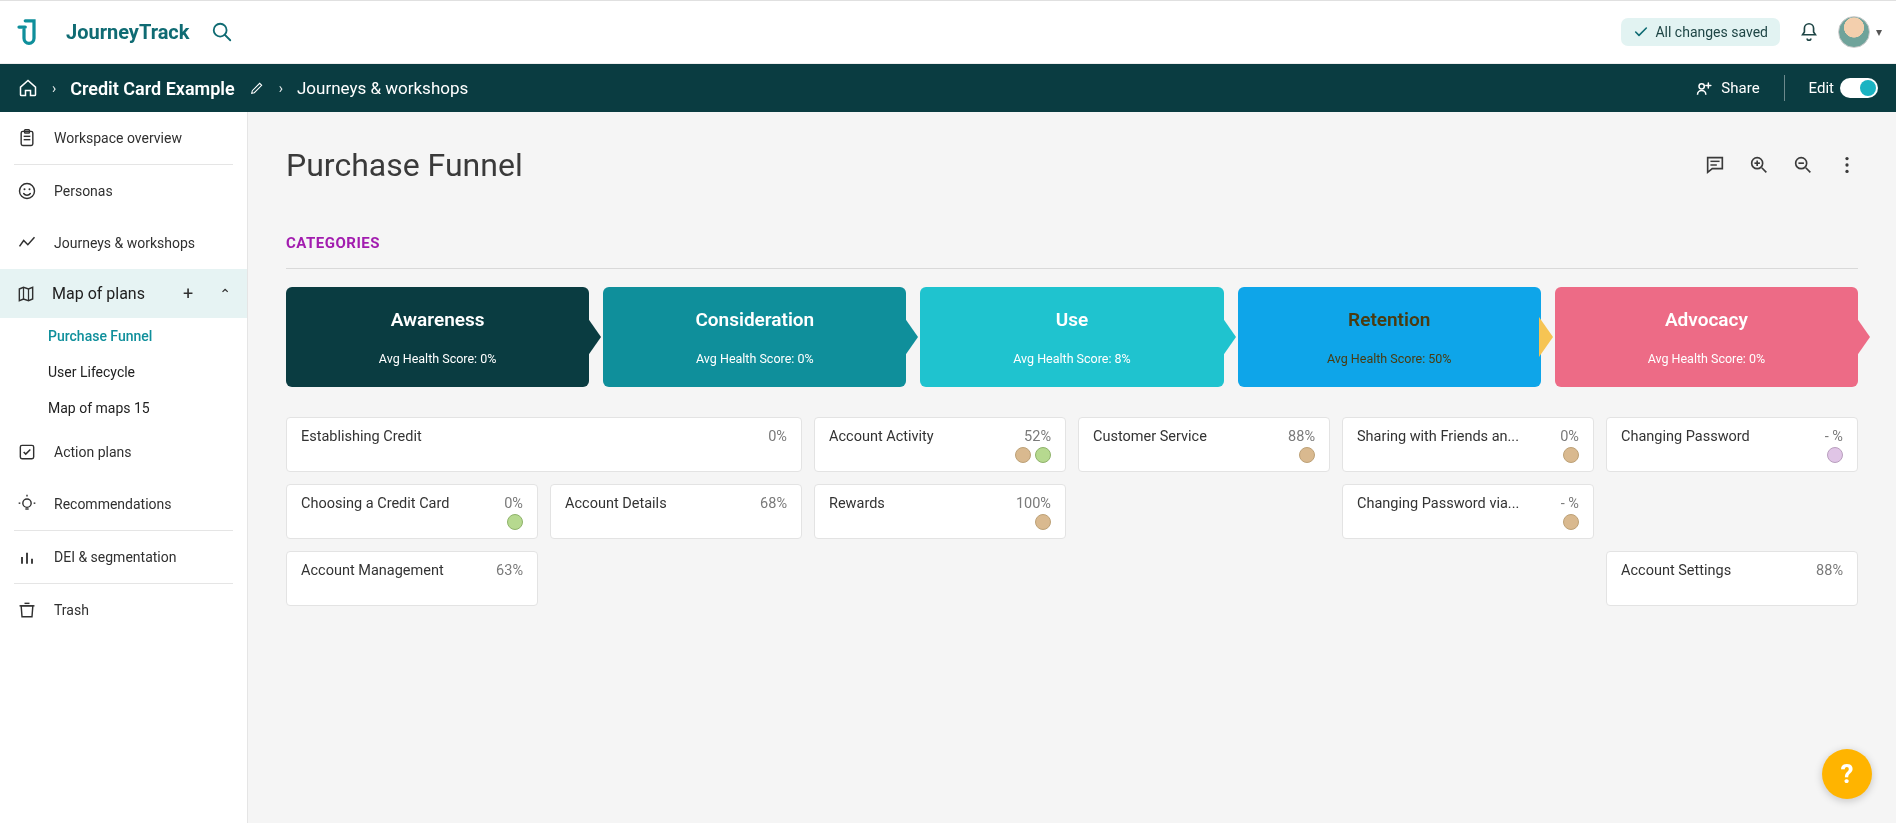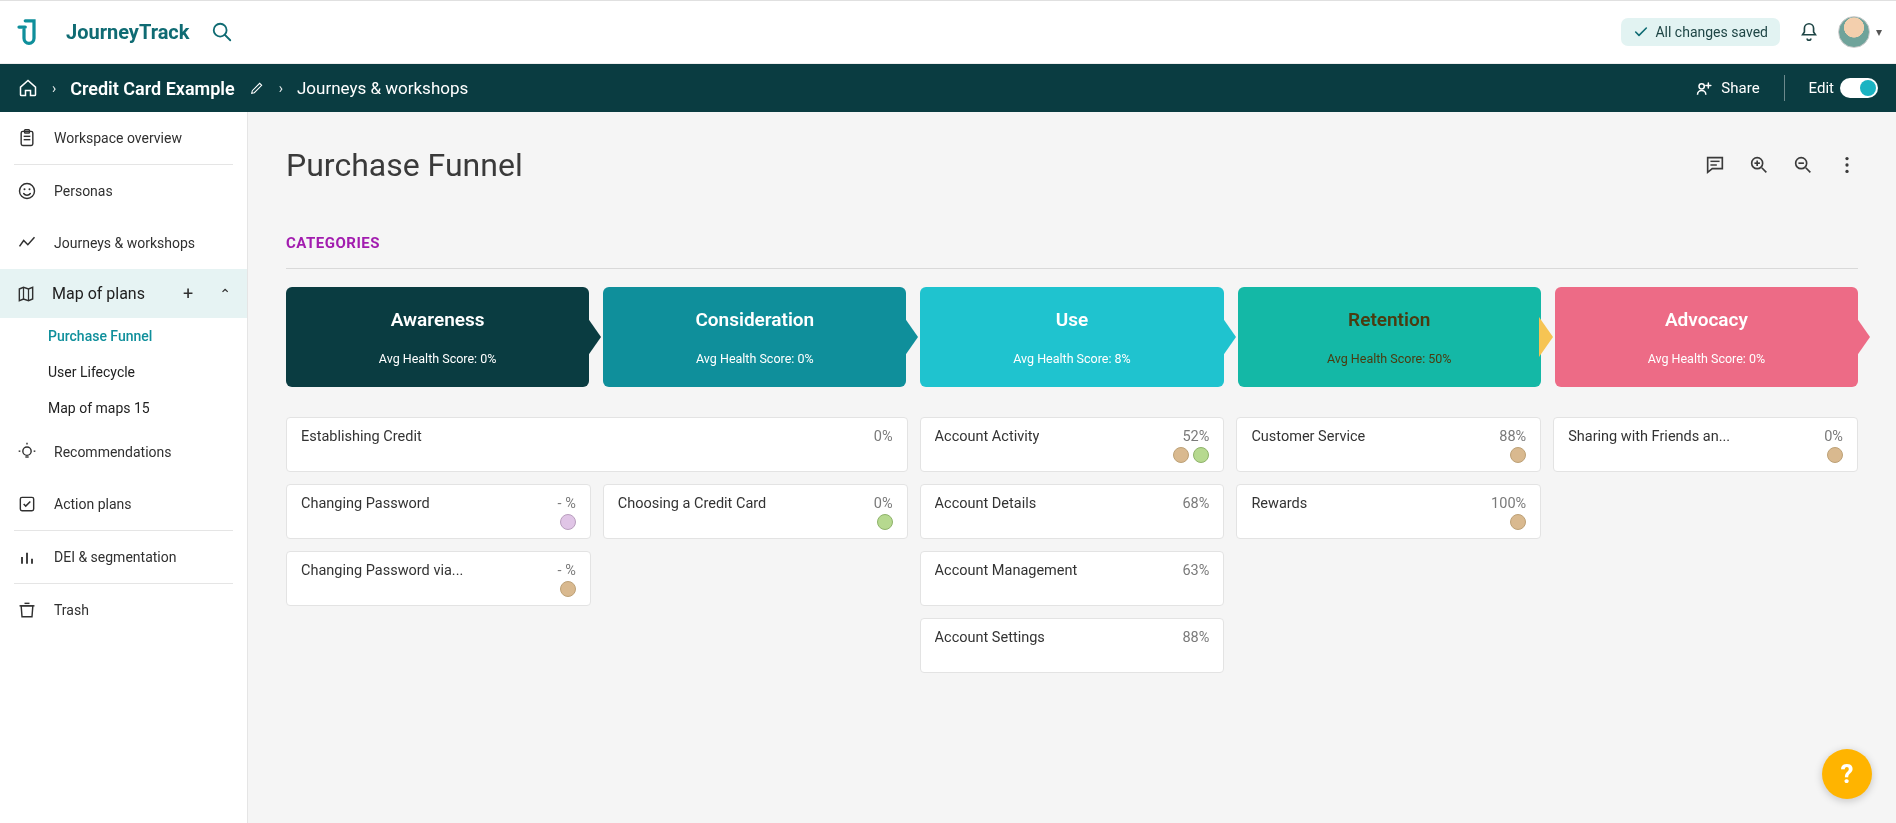--- a/index.html
+++ b/index.html
@@ -140,21 +140,21 @@
     border-left: 14px solid currentColor;
     opacity: 1;
   }
   .stage:last-child::after { display:block; }
   .st-awareness     { background:#0a3c41; }
   .st-awareness::after { color:#0a3c41; }
   .st-consideration { background:#0f8f9b; }
   .st-consideration::after { color:#0f8f9b; }
   .st-use           { background:#1fc3cf; }
   .st-use::after    { color:#1fc3cf; }
-  .st-retention     { background:#14b8a6; color:#4a3b10; }
+  .st-retention     { background:#0ea5e9; color:#4a3b10; }
   .st-retention .stage-sub{color:#4a3b10;}
   .st-retention::after { color:#f6c453; }
   .st-advocacy      { background:#ed6b86; }
   .st-advocacy::after { color:#ed6b86; }
 
   .columns { display:flex; gap:14px; }
   .col { flex:1; min-width:0; display:flex; flex-direction:column; gap:14px; }
   .card {
     background:#fff; border:1px solid #e3e3e3; border-radius:4px;
     padding: 10px 14px 8px 14px;
@@ -304,37 +304,37 @@
     <div class="sb-sub">
       <span>User Lifecycle</span>
     </div>
     <div class="sb-sub">
       <span>Map of maps 15</span>
     </div>
 
     <div class="sb-item">
       <span class="ic">
         <svg width="20" height="20" viewBox="0 0 24 24">
+            <rect x="4" y="4" width="16" height="16" rx="2" fill="none" stroke="#303030" stroke-width="1.7"></rect>
+            <path d="M8 12l2.5 2.5L16 9" fill="none" stroke="#303030" stroke-width="1.8"></path>
+          </svg>
+      </span>
+      <span>Action plans</span>
+    </div>
+    <div class="sb-item">
+      <span class="ic">
+        <svg width="20" height="20" viewBox="0 0 24 24">
             <circle cx="12" cy="11" r="5" fill="none" stroke="#303030" stroke-width="1.7"></circle>
             <line x1="10" y1="18" x2="14" y2="18" stroke="#303030" stroke-width="1.7"></line>
             <line x1="12" y1="3" x2="12" y2="1" stroke="#303030" stroke-width="1.7"></line>
             <line x1="4" y1="11" x2="2" y2="11" stroke="#303030" stroke-width="1.7"></line>
             <line x1="22" y1="11" x2="20" y2="11" stroke="#303030" stroke-width="1.7"></line>
           </svg>
       </span>
       <span>Recommendations</span>
-    </div>
-    <div class="sb-item">
-      <span class="ic">
-        <svg width="20" height="20" viewBox="0 0 24 24">
-            <rect x="4" y="4" width="16" height="16" rx="2" fill="none" stroke="#303030" stroke-width="1.7"></rect>
-            <path d="M8 12l2.5 2.5L16 9" fill="none" stroke="#303030" stroke-width="1.8"></path>
-          </svg>
-      </span>
-      <span>Action plans</span>
     </div>
     <div class="sb-sep"></div>
     <div class="sb-item">
       <span class="ic">
         <svg width="20" height="20" viewBox="0 0 24 24">
             <line x1="6" y1="20" x2="6" y2="12" stroke="#303030" stroke-width="2.2"></line>
             <line x1="12" y1="20" x2="12" y2="7" stroke="#303030" stroke-width="2.2"></line>
             <line x1="18" y1="20" x2="18" y2="14" stroke="#303030" stroke-width="2.2"></line>
           </svg>
       </span>
@@ -416,21 +416,21 @@
     </div>
 
     <div class="columns">
 
       <div class="col" style="flex:1;">
         
       </div>
 
     </div>
 
-    <div style="display:grid; grid-template-columns: repeat(5, 1fr); column-gap:14px; row-gap:14px;gap:12px;">
+    <div style="display:grid; grid-template-columns: repeat(6, 1fr); column-gap:14px; row-gap:14px;gap:12px;">
 
       <div class="card" style="grid-column: 1 / span 2;">
         <div class="card-row">
           <span class="card-title">Establishing Credit</span>
           <span class="card-val">0%</span>
         </div>
         <div class="persona-row"></div>
       </div>
       <div class="card">
         <div class="card-row">

